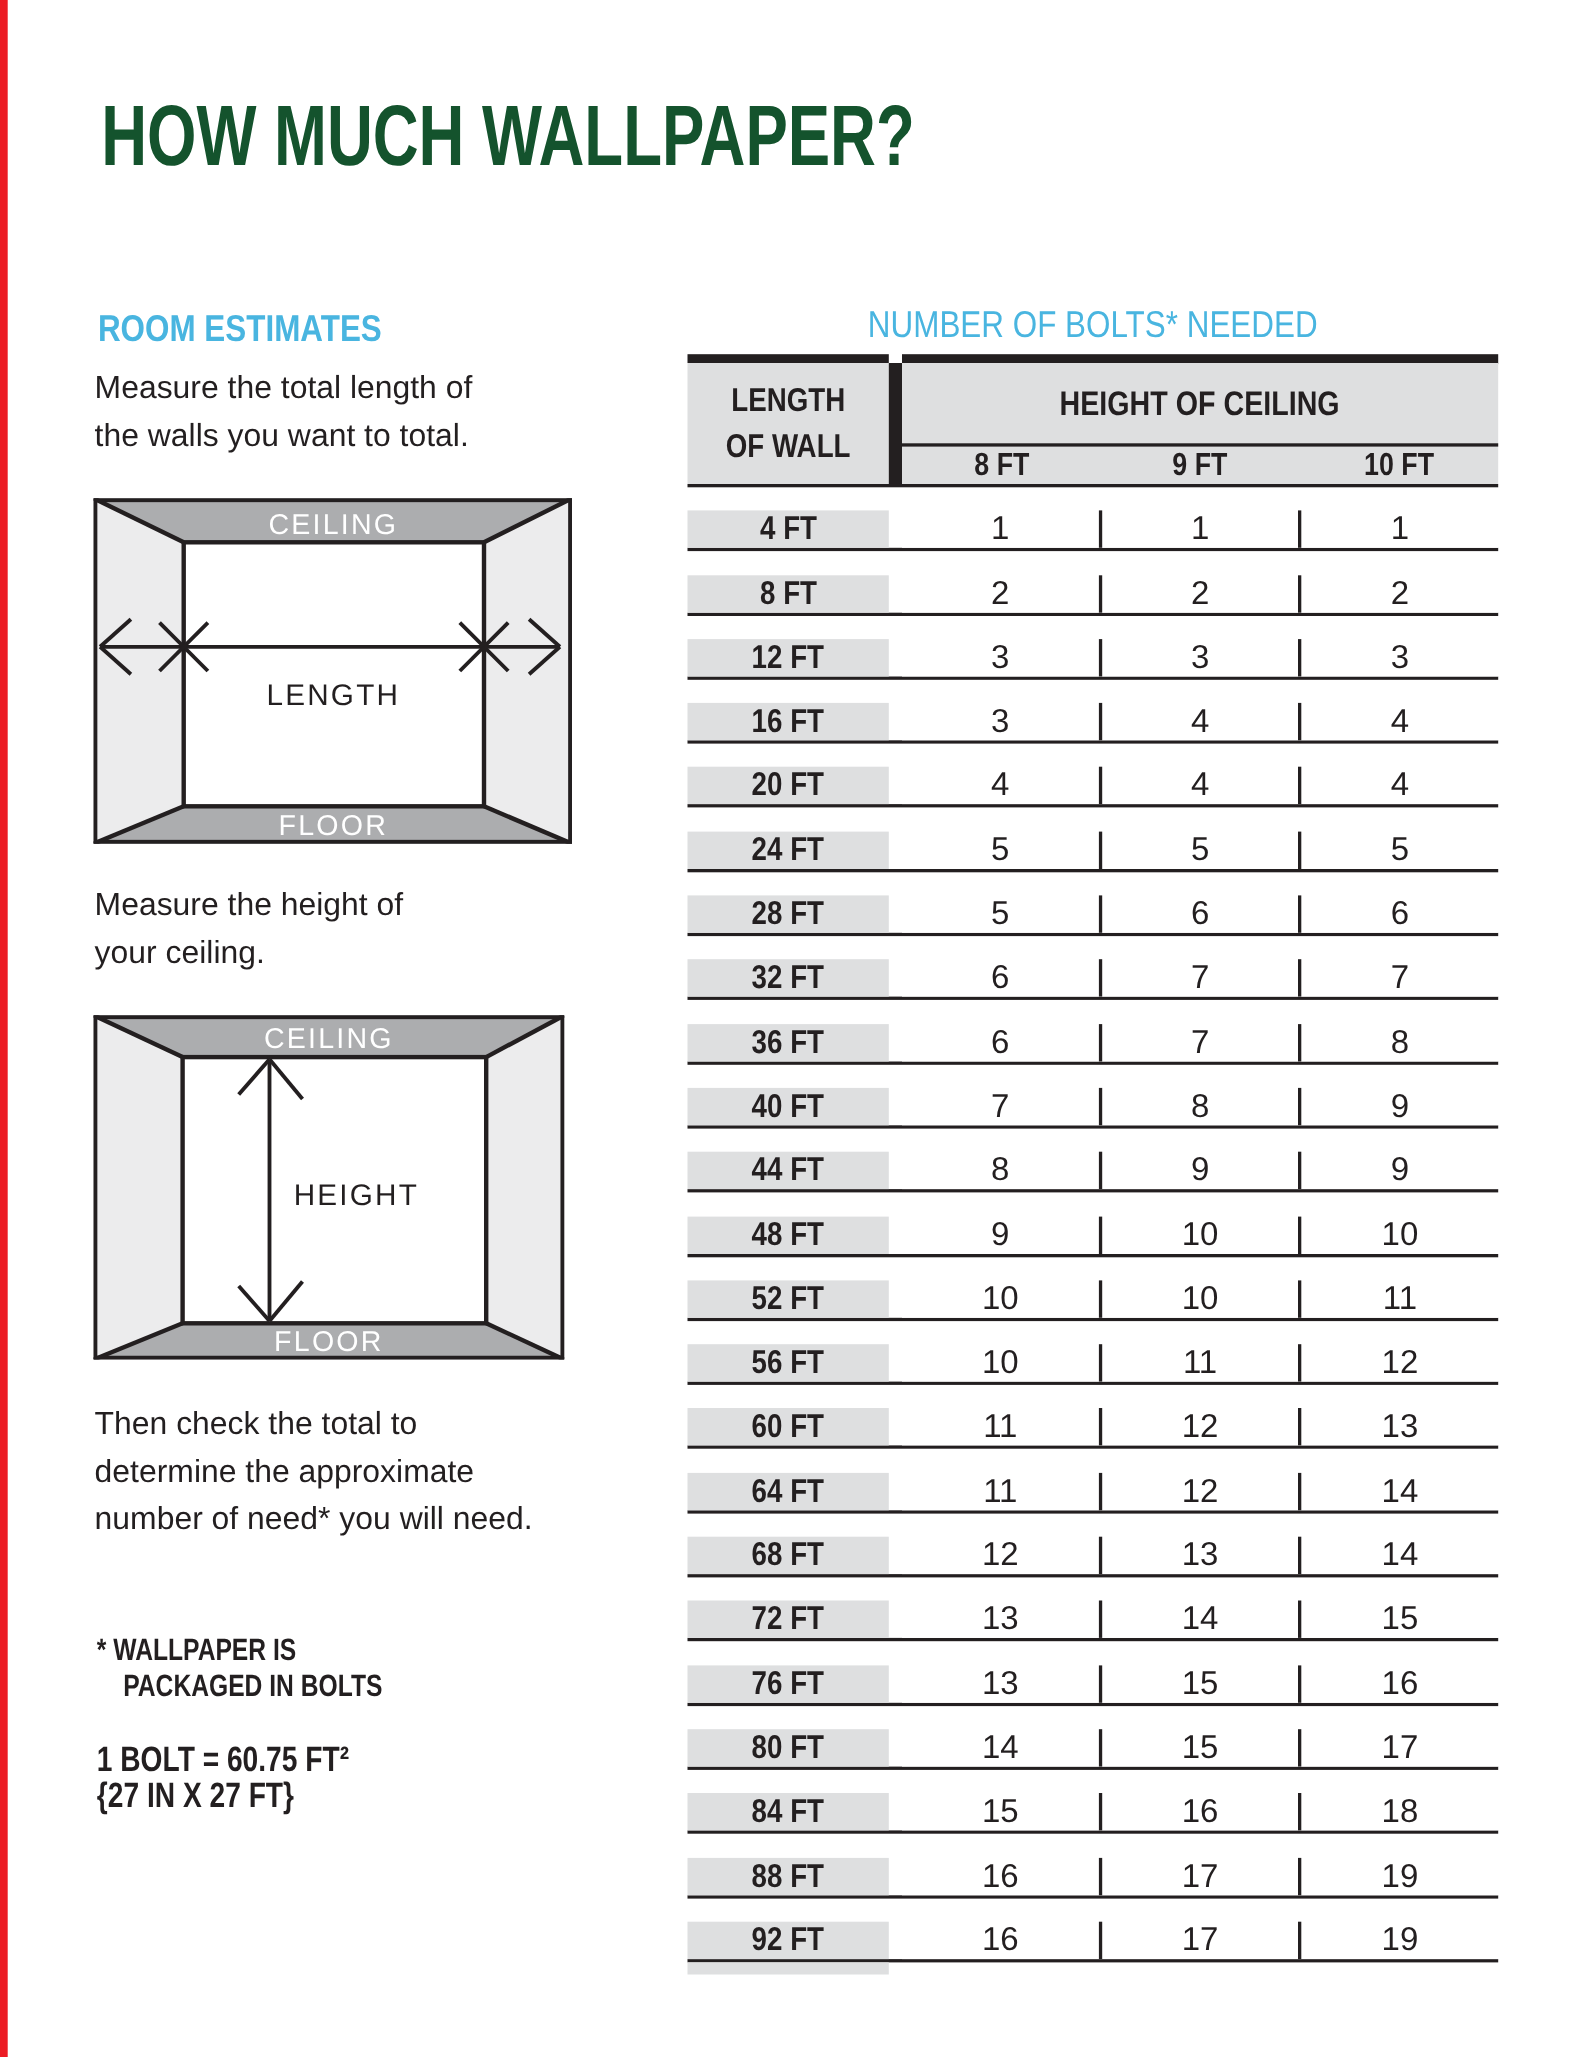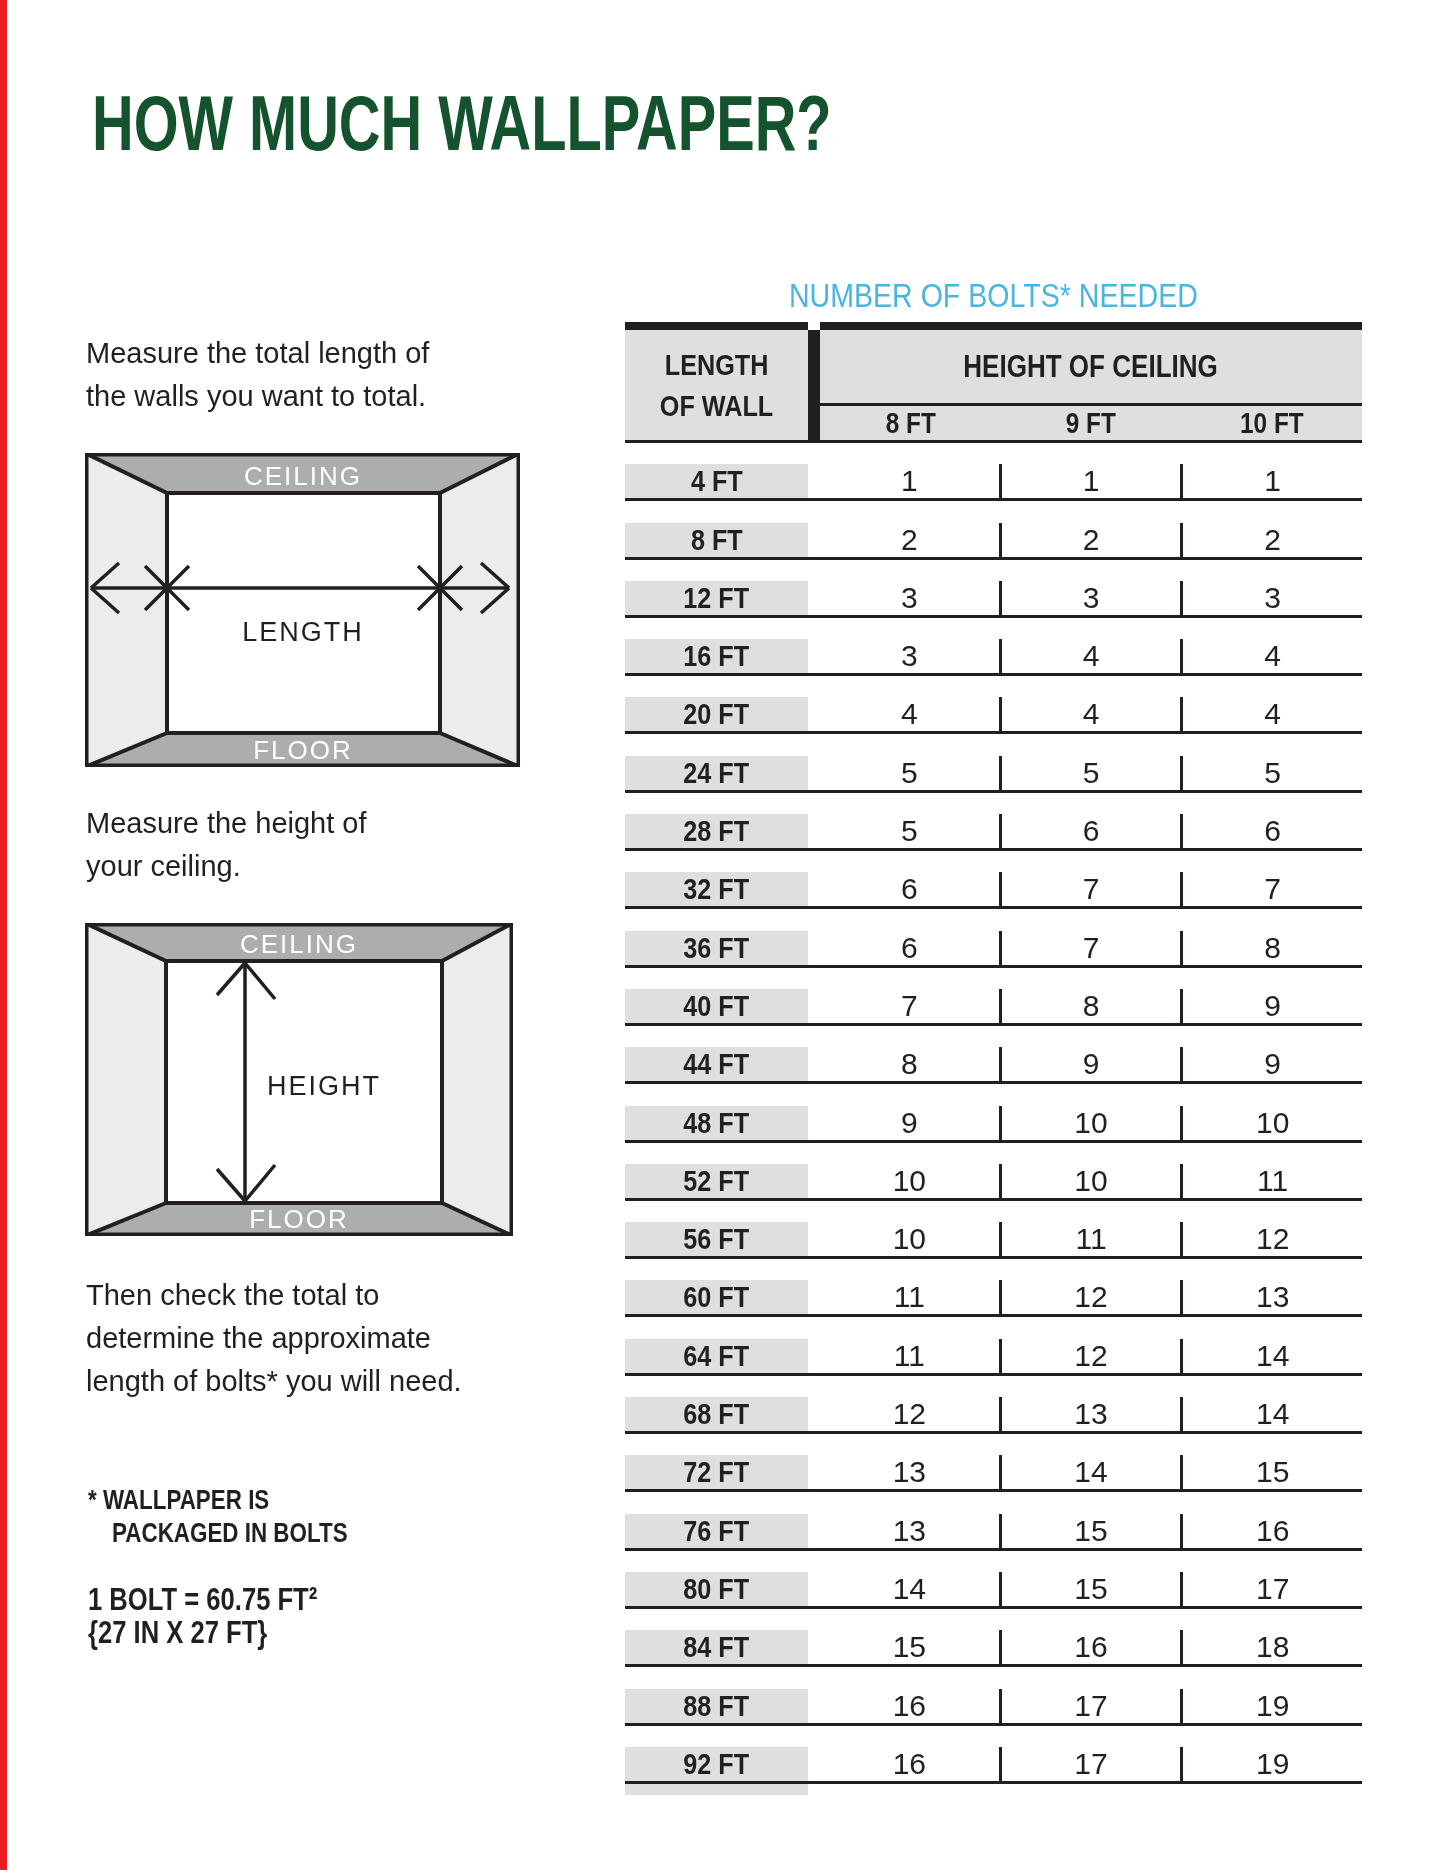--- a/index.html
+++ b/index.html
@@ -55,20 +55,21 @@
   .tfoot-stub { position:absolute; left:0; top:1462px; width:183px; height:11px; background:#dedfe0; }
 </style>
 </head>
 <body>
 
 <div class="page">
   <div class="stripe"></div>
 
   <h1 class="title"><span class="cx">HOW MUCH WALLPAPER?</span></h1>
 
+  <h2 class="h-left"><span class="cx84">ROOM ESTIMATES</span></h2>
 
   <div class="para p1">
     <div>Measure the total length of</div>
     <div>the walls you want to total.</div>
   </div>
 
   <div class="diagram d1">
     <svg width="435" height="314" viewBox="0 0 435 314">
       <rect x="0" y="0" width="435" height="314" fill="#ececed"></rect>
       <polygon points="0,0 435,0 355,40 82,40" fill="#acadaf"></polygon>
@@ -127,21 +128,21 @@
       </g>
       <text x="214" y="30" text-anchor="middle" font-size="26" letter-spacing="2" fill="#ffffff">CEILING</text>
       <text x="214" y="305" text-anchor="middle" font-size="26" letter-spacing="2" fill="#ffffff">FLOOR</text>
       <text x="182" y="172" text-anchor="start" font-size="27" letter-spacing="2" fill="#231f20">HEIGHT</text>
     </svg>
   </div>
 
   <div class="para p3">
     <div>Then check the total to</div>
     <div>determine the approximate</div>
-    <div>length of bolts* you will need.</div>
+    <div>number of need* you will need.</div>
   </div>
 
   <div class="footnote">
     <div><span class="cx80">* WALLPAPER IS</span></div>
     <div class="l2"><span class="cx80">PACKAGED IN BOLTS</span></div>
   </div>
 
   <div class="boltinfo">
     <div><span class="cx80">1 BOLT = 60.75 FT²</span></div>
     <div><span class="cx80">{27 IN X 27 FT}</span></div>

